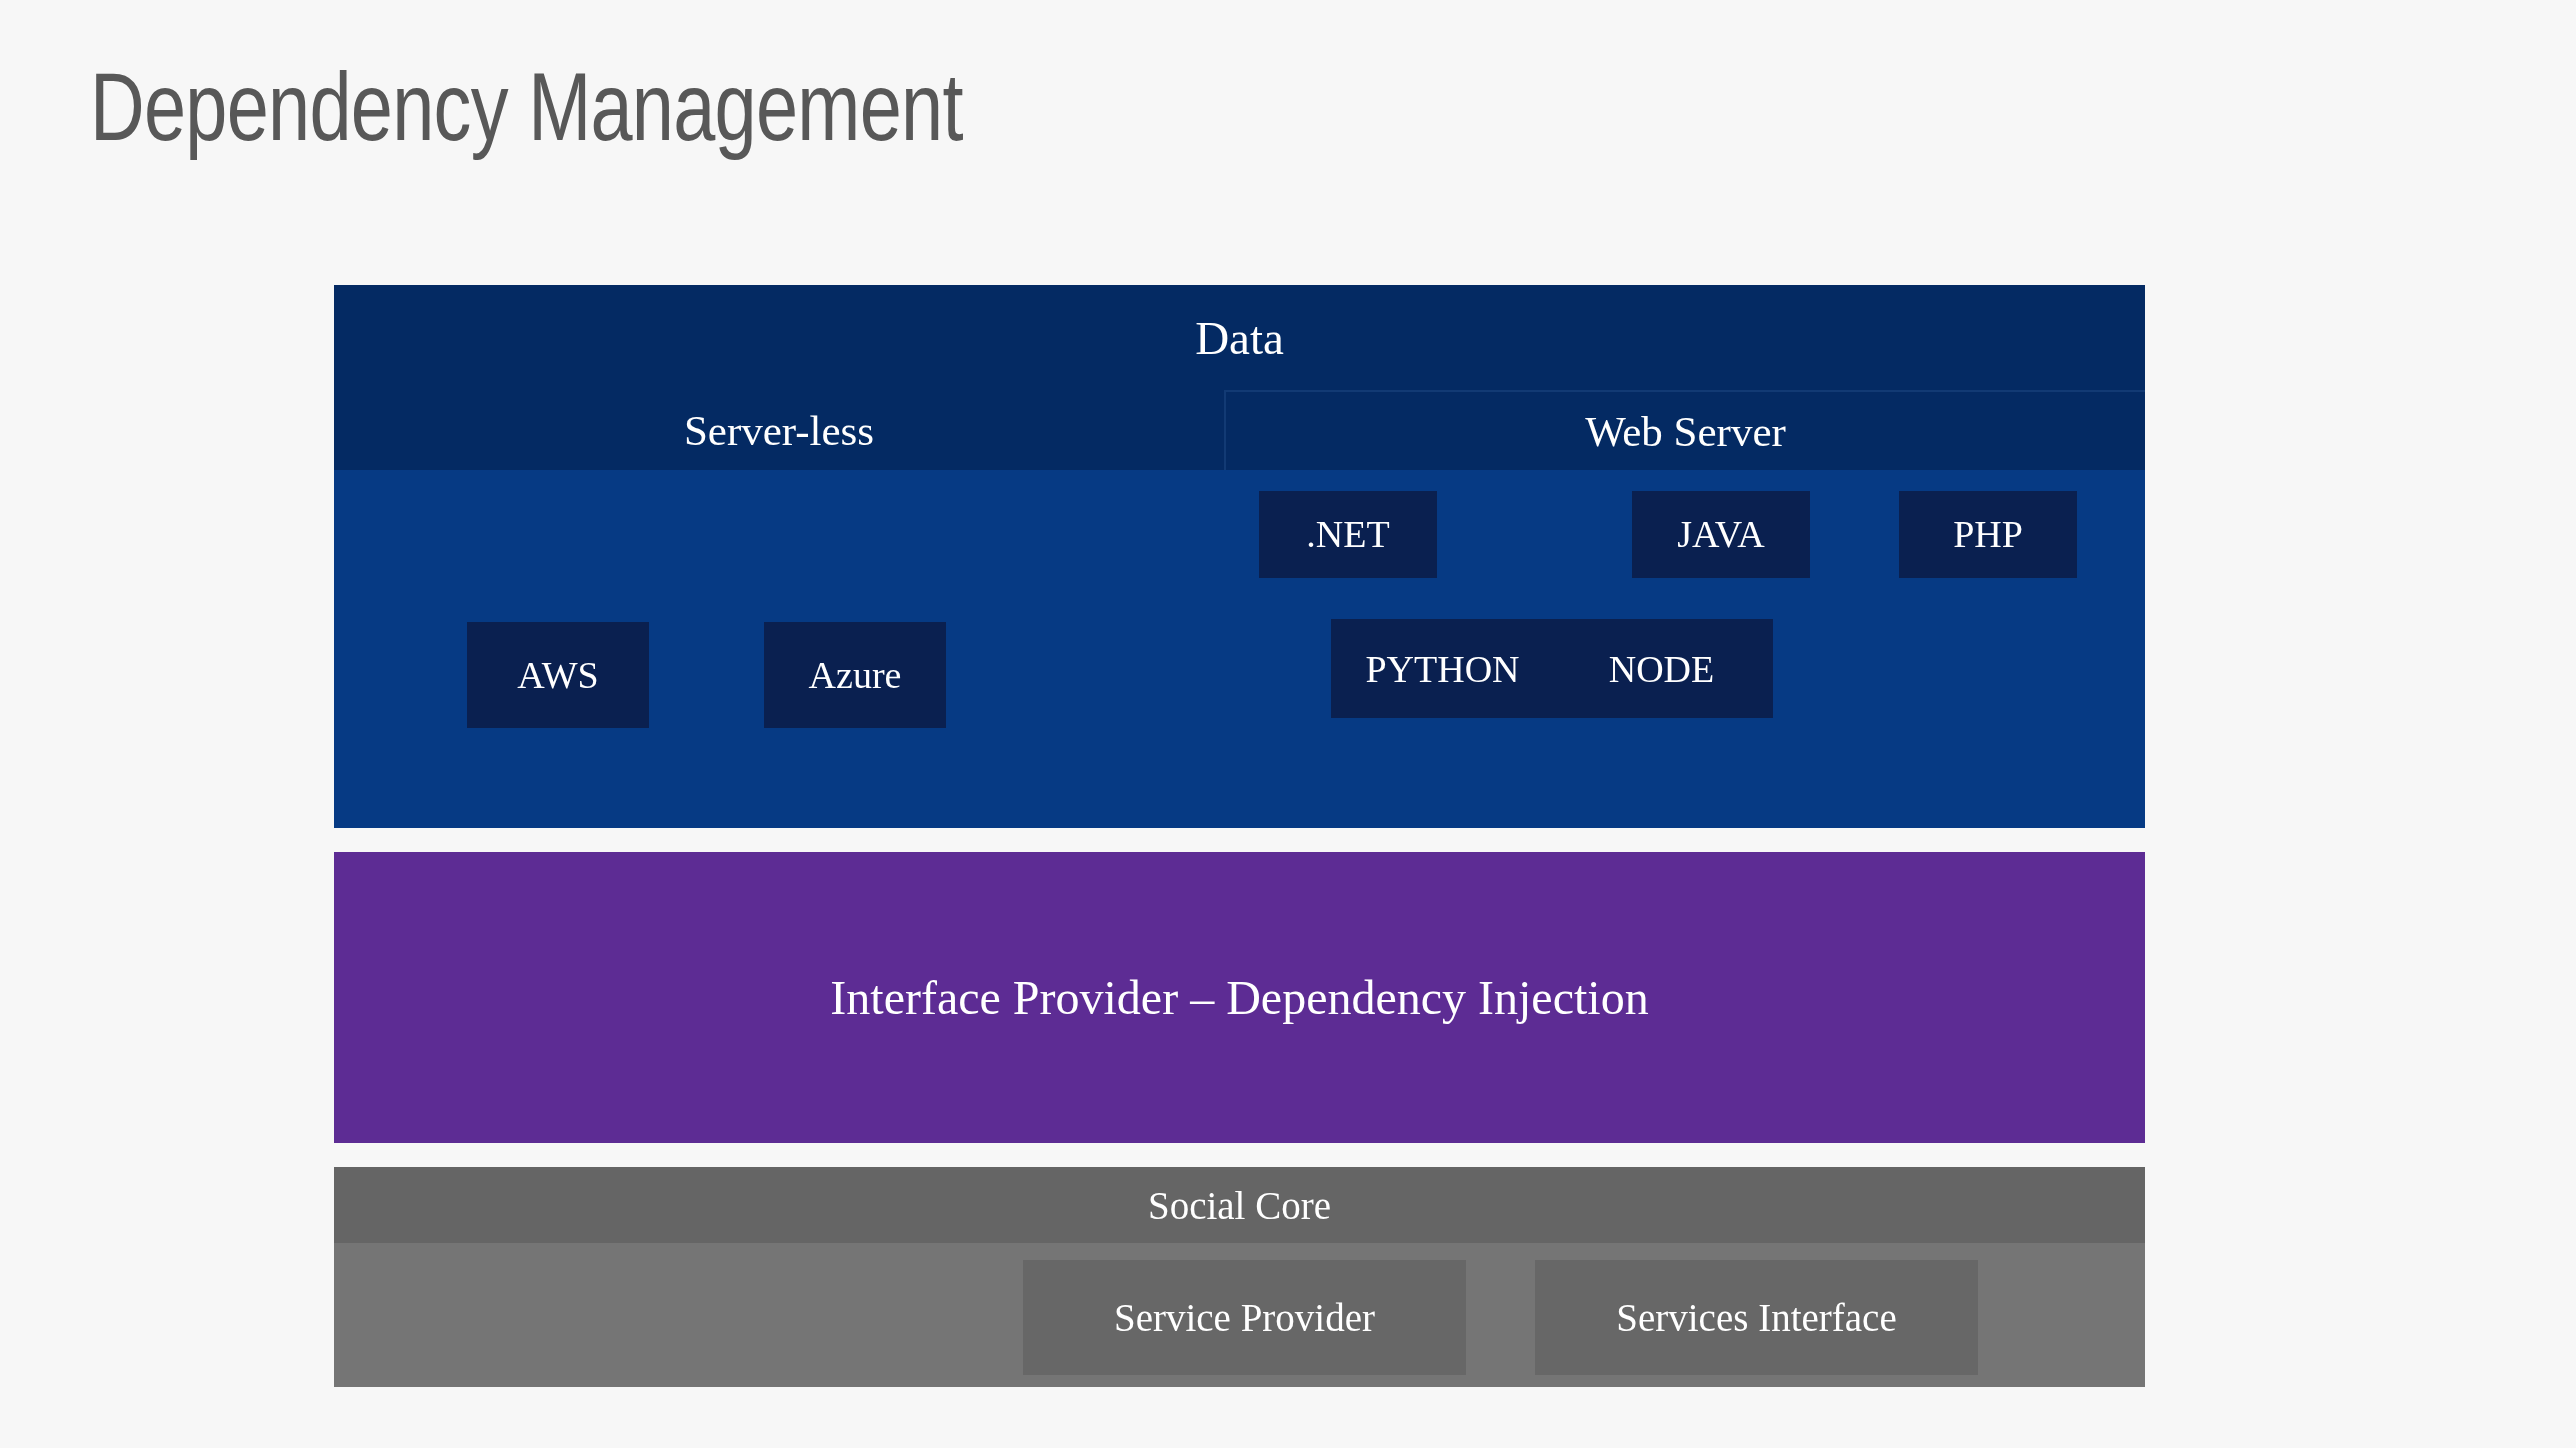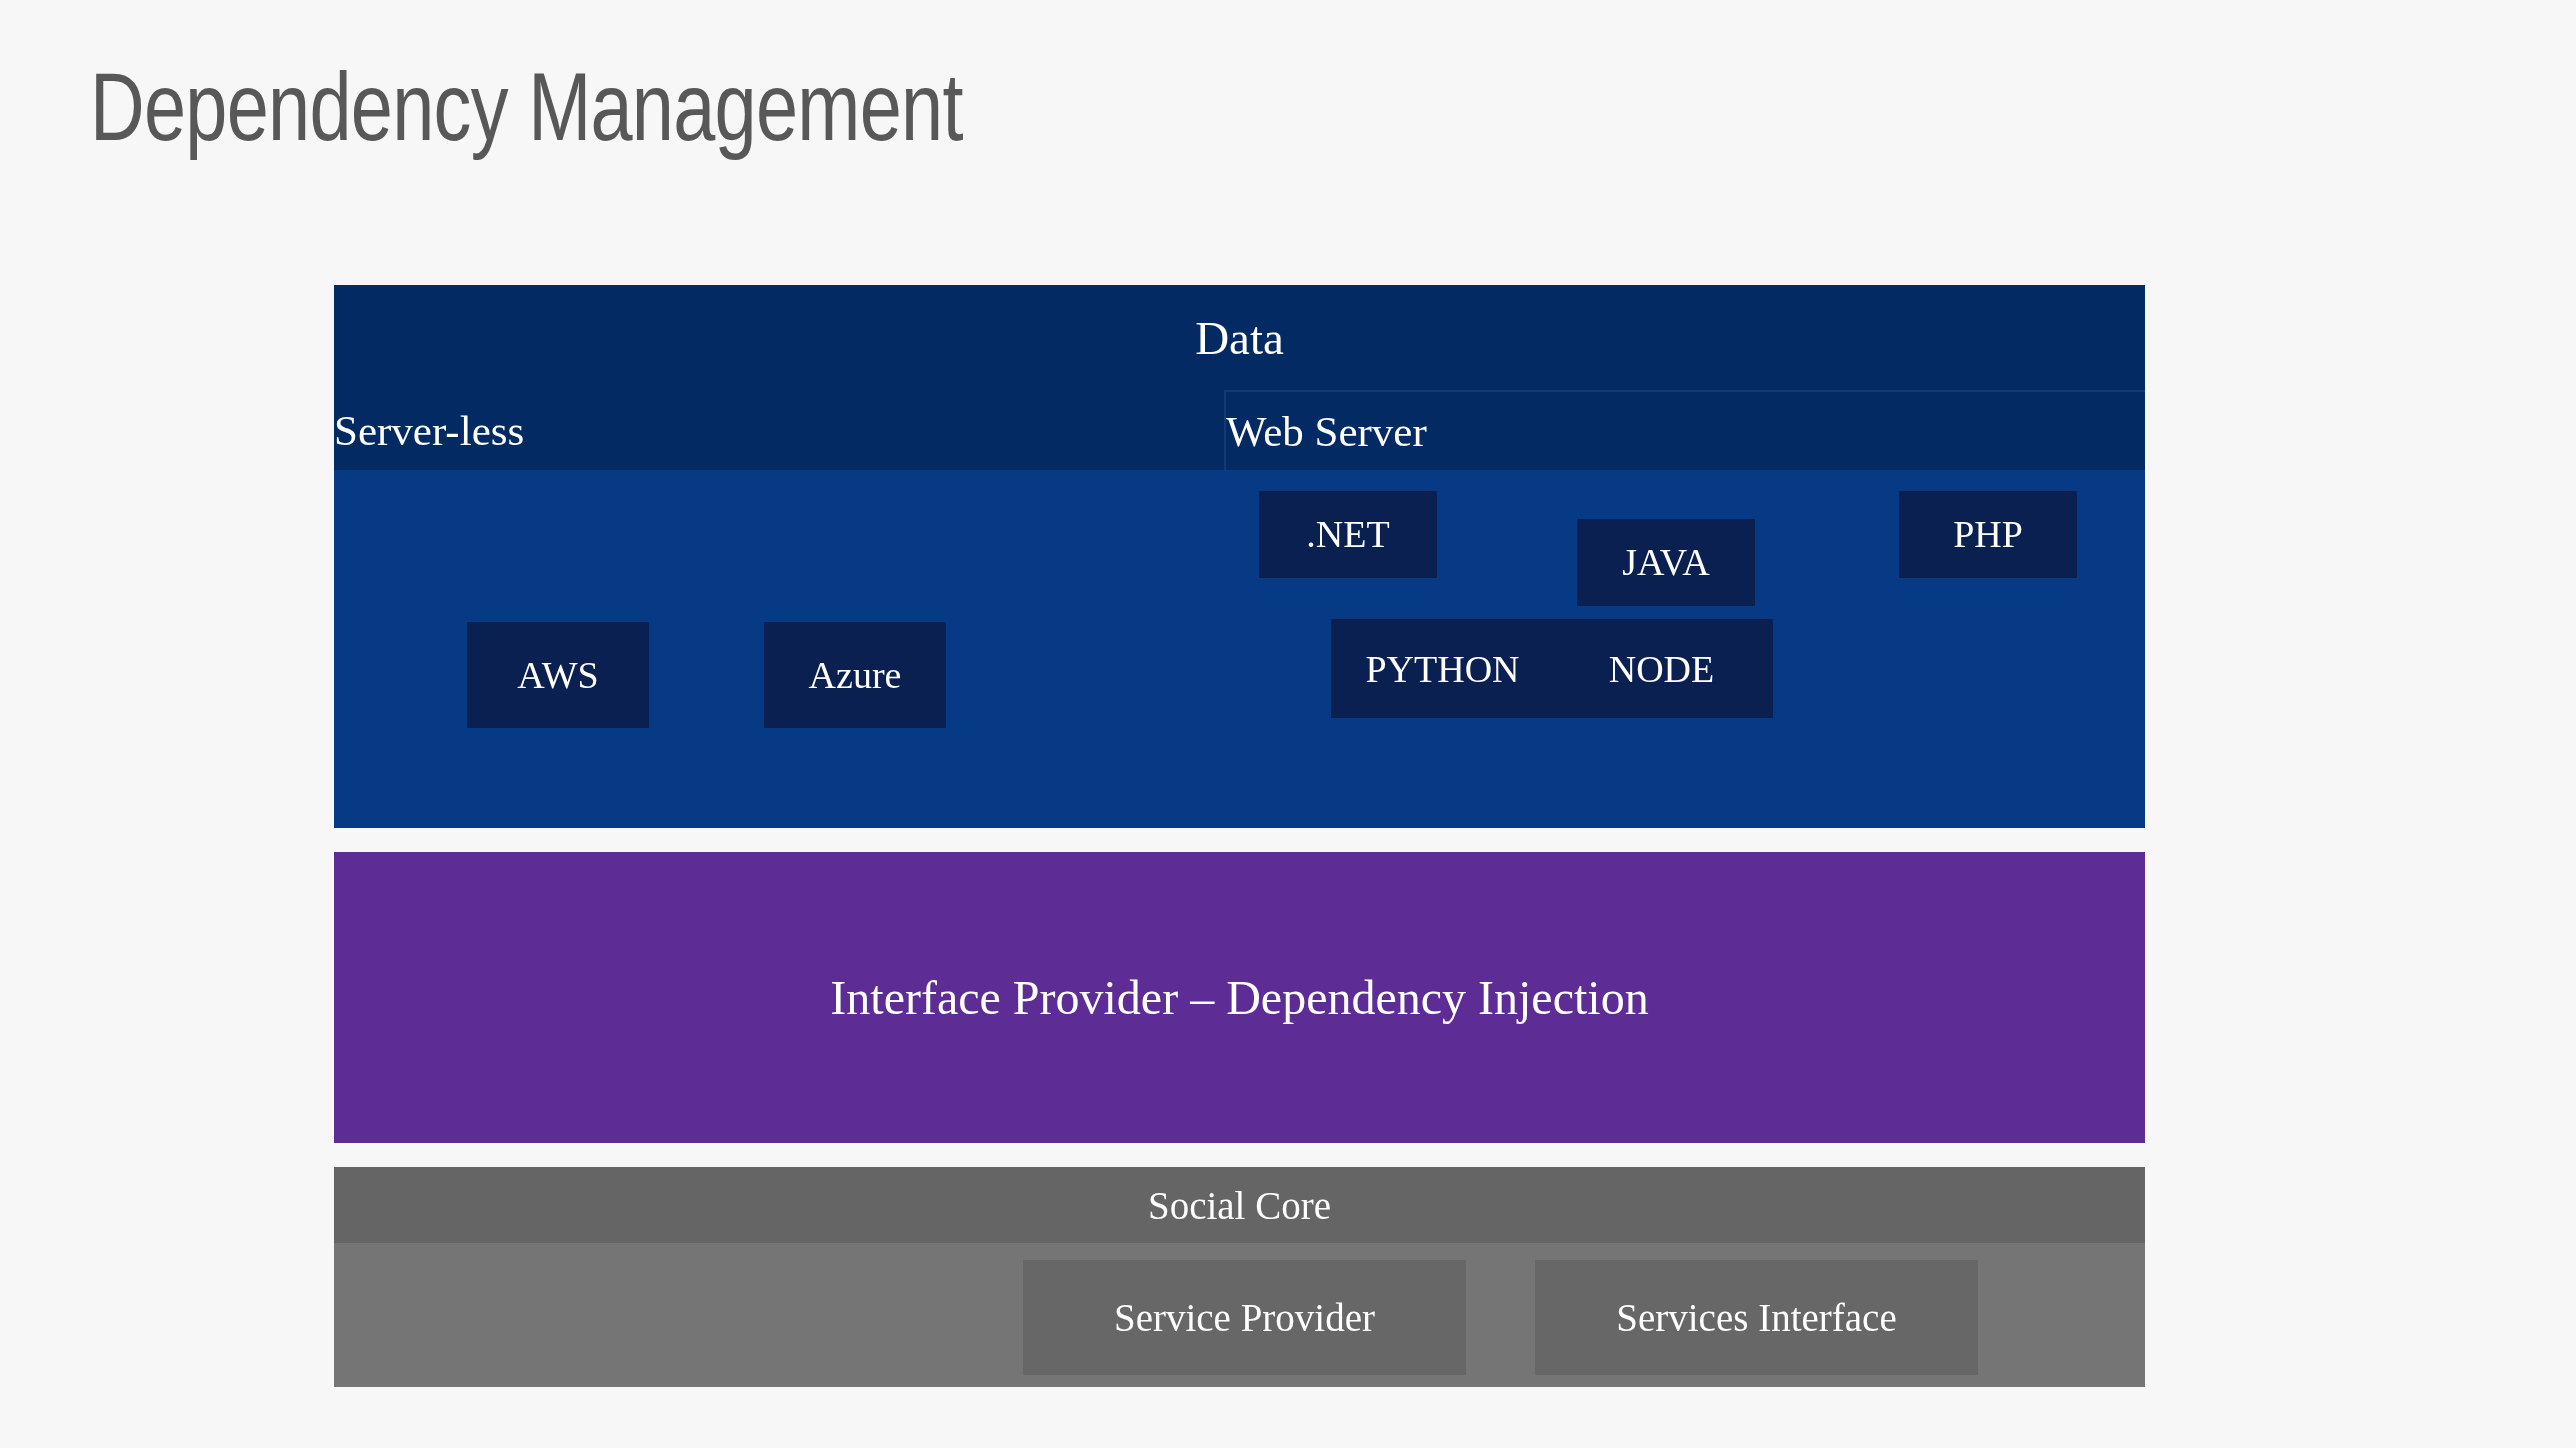--- a/index.html
+++ b/index.html
@@ -65,20 +65,21 @@
     position: absolute;
     left: 0;
     top: 105px;
     width: 100%;
     height: 80px;
     display: flex;
   }
   .subheader-cell {
     display: flex;
     align-items: center;
+    justify-content: center;
     background: #042a63;
     height: 100%;
     box-sizing: border-box;
   }
   .subheader-cell.serverless { width: 890px; }
   .subheader-cell.webserver {
     width: 921px;
     border-left: 2.7px solid #123a74;
     border-top: 2.7px solid #123a74;
   }
@@ -106,21 +107,21 @@
     text-align: center;
     box-sizing: border-box;
   }
 
   
   .chip.firebase { left: 133px; top: 26px;  width: 480px; height: 82px; }
   .chip.aws      { left: 133px; top: 152px; width: 182px; height: 106px; }
   .chip.azure    { left: 430px; top: 152px; width: 182px; height: 106px; }
   
   .chip.dotnet   { left: 925px; top: 20.6px;  width: 178px; height: 87px; }
-  .chip.java     { left: 1243px; top: 20.6px;  width: 178px; height: 87px; margin-top: 28px; }
+  .chip.java     { left: 1298px; top: 20.6px;  width: 178px; height: 87px; }
   .chip.php      { left: 1565px; top: 20.6px;  width: 178px; height: 87px; }
   .chip.python   { left: 997px; top: 149px; width: 223px; height: 99px; }
   .chip.node     { left: 1183px; top: 149px; width: 223px; height: 99px; }
   .chip.python   { left: 997px; top: 149px; width: 223px; height: 99px; }
   .chip.node     { left: 1216px; top: 149px; width: 223px; height: 99px; }
 
   
   .layer-interface {
     position: relative;
     margin-top: 24px;

